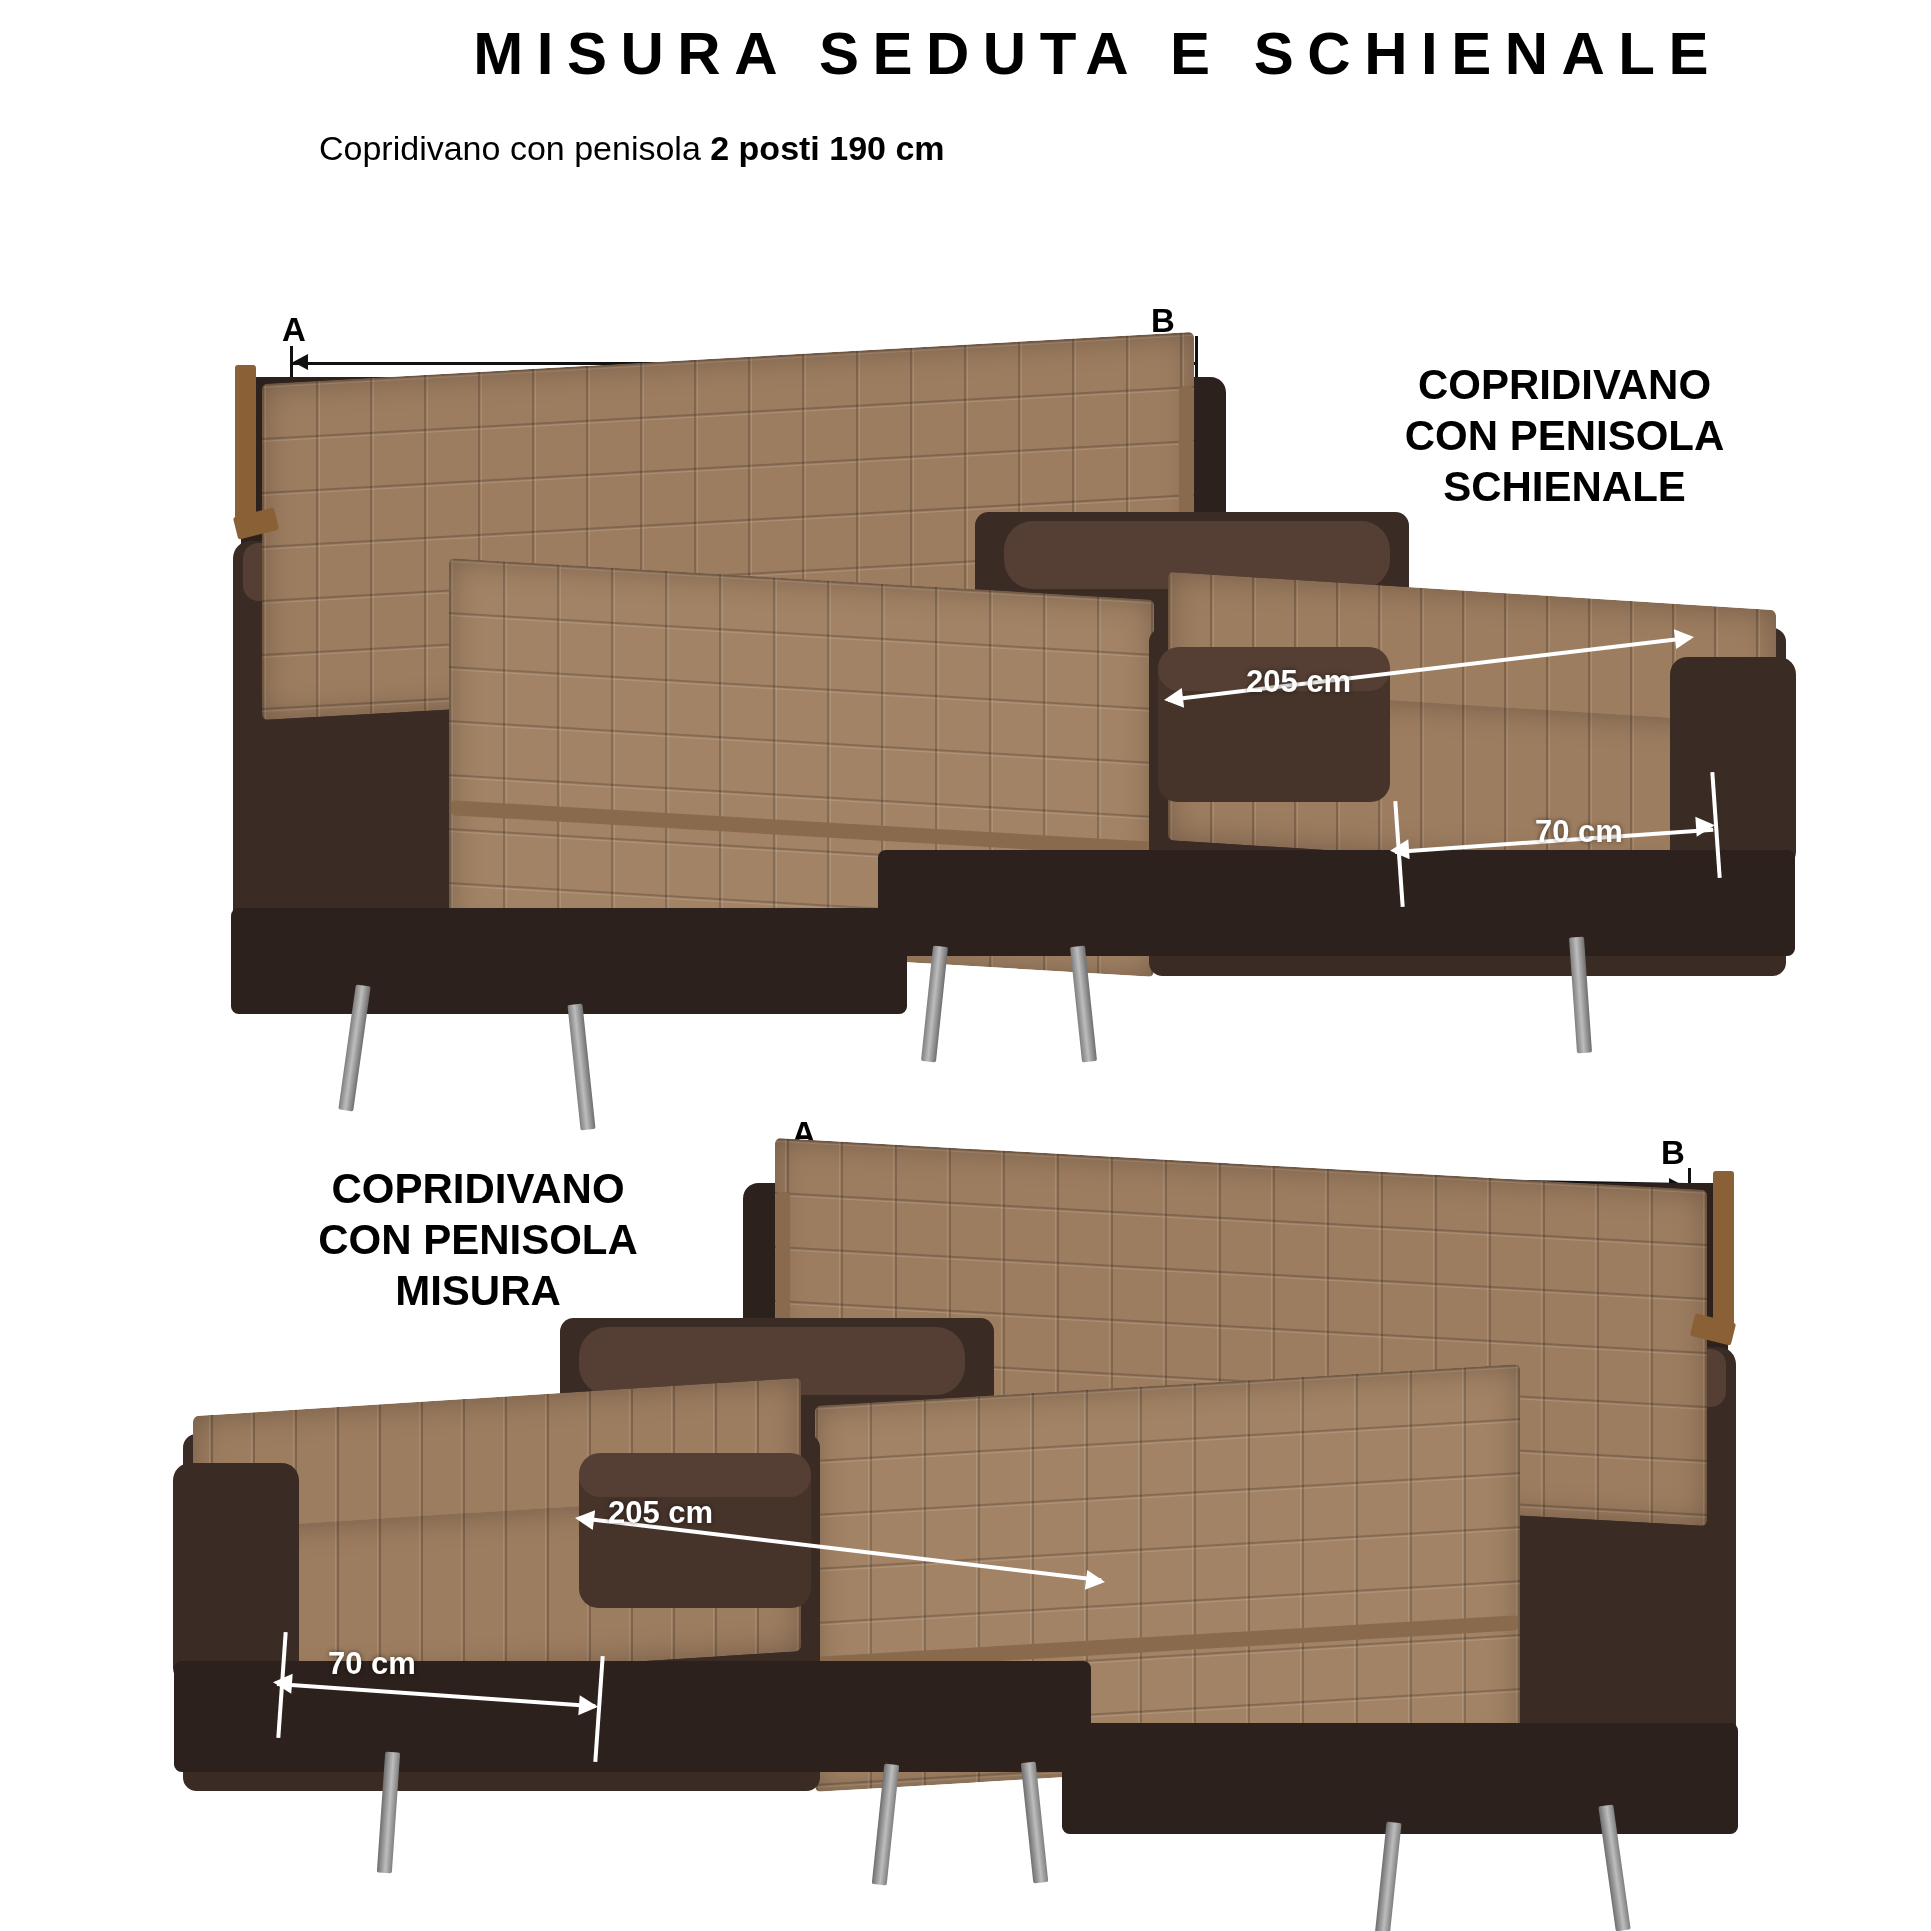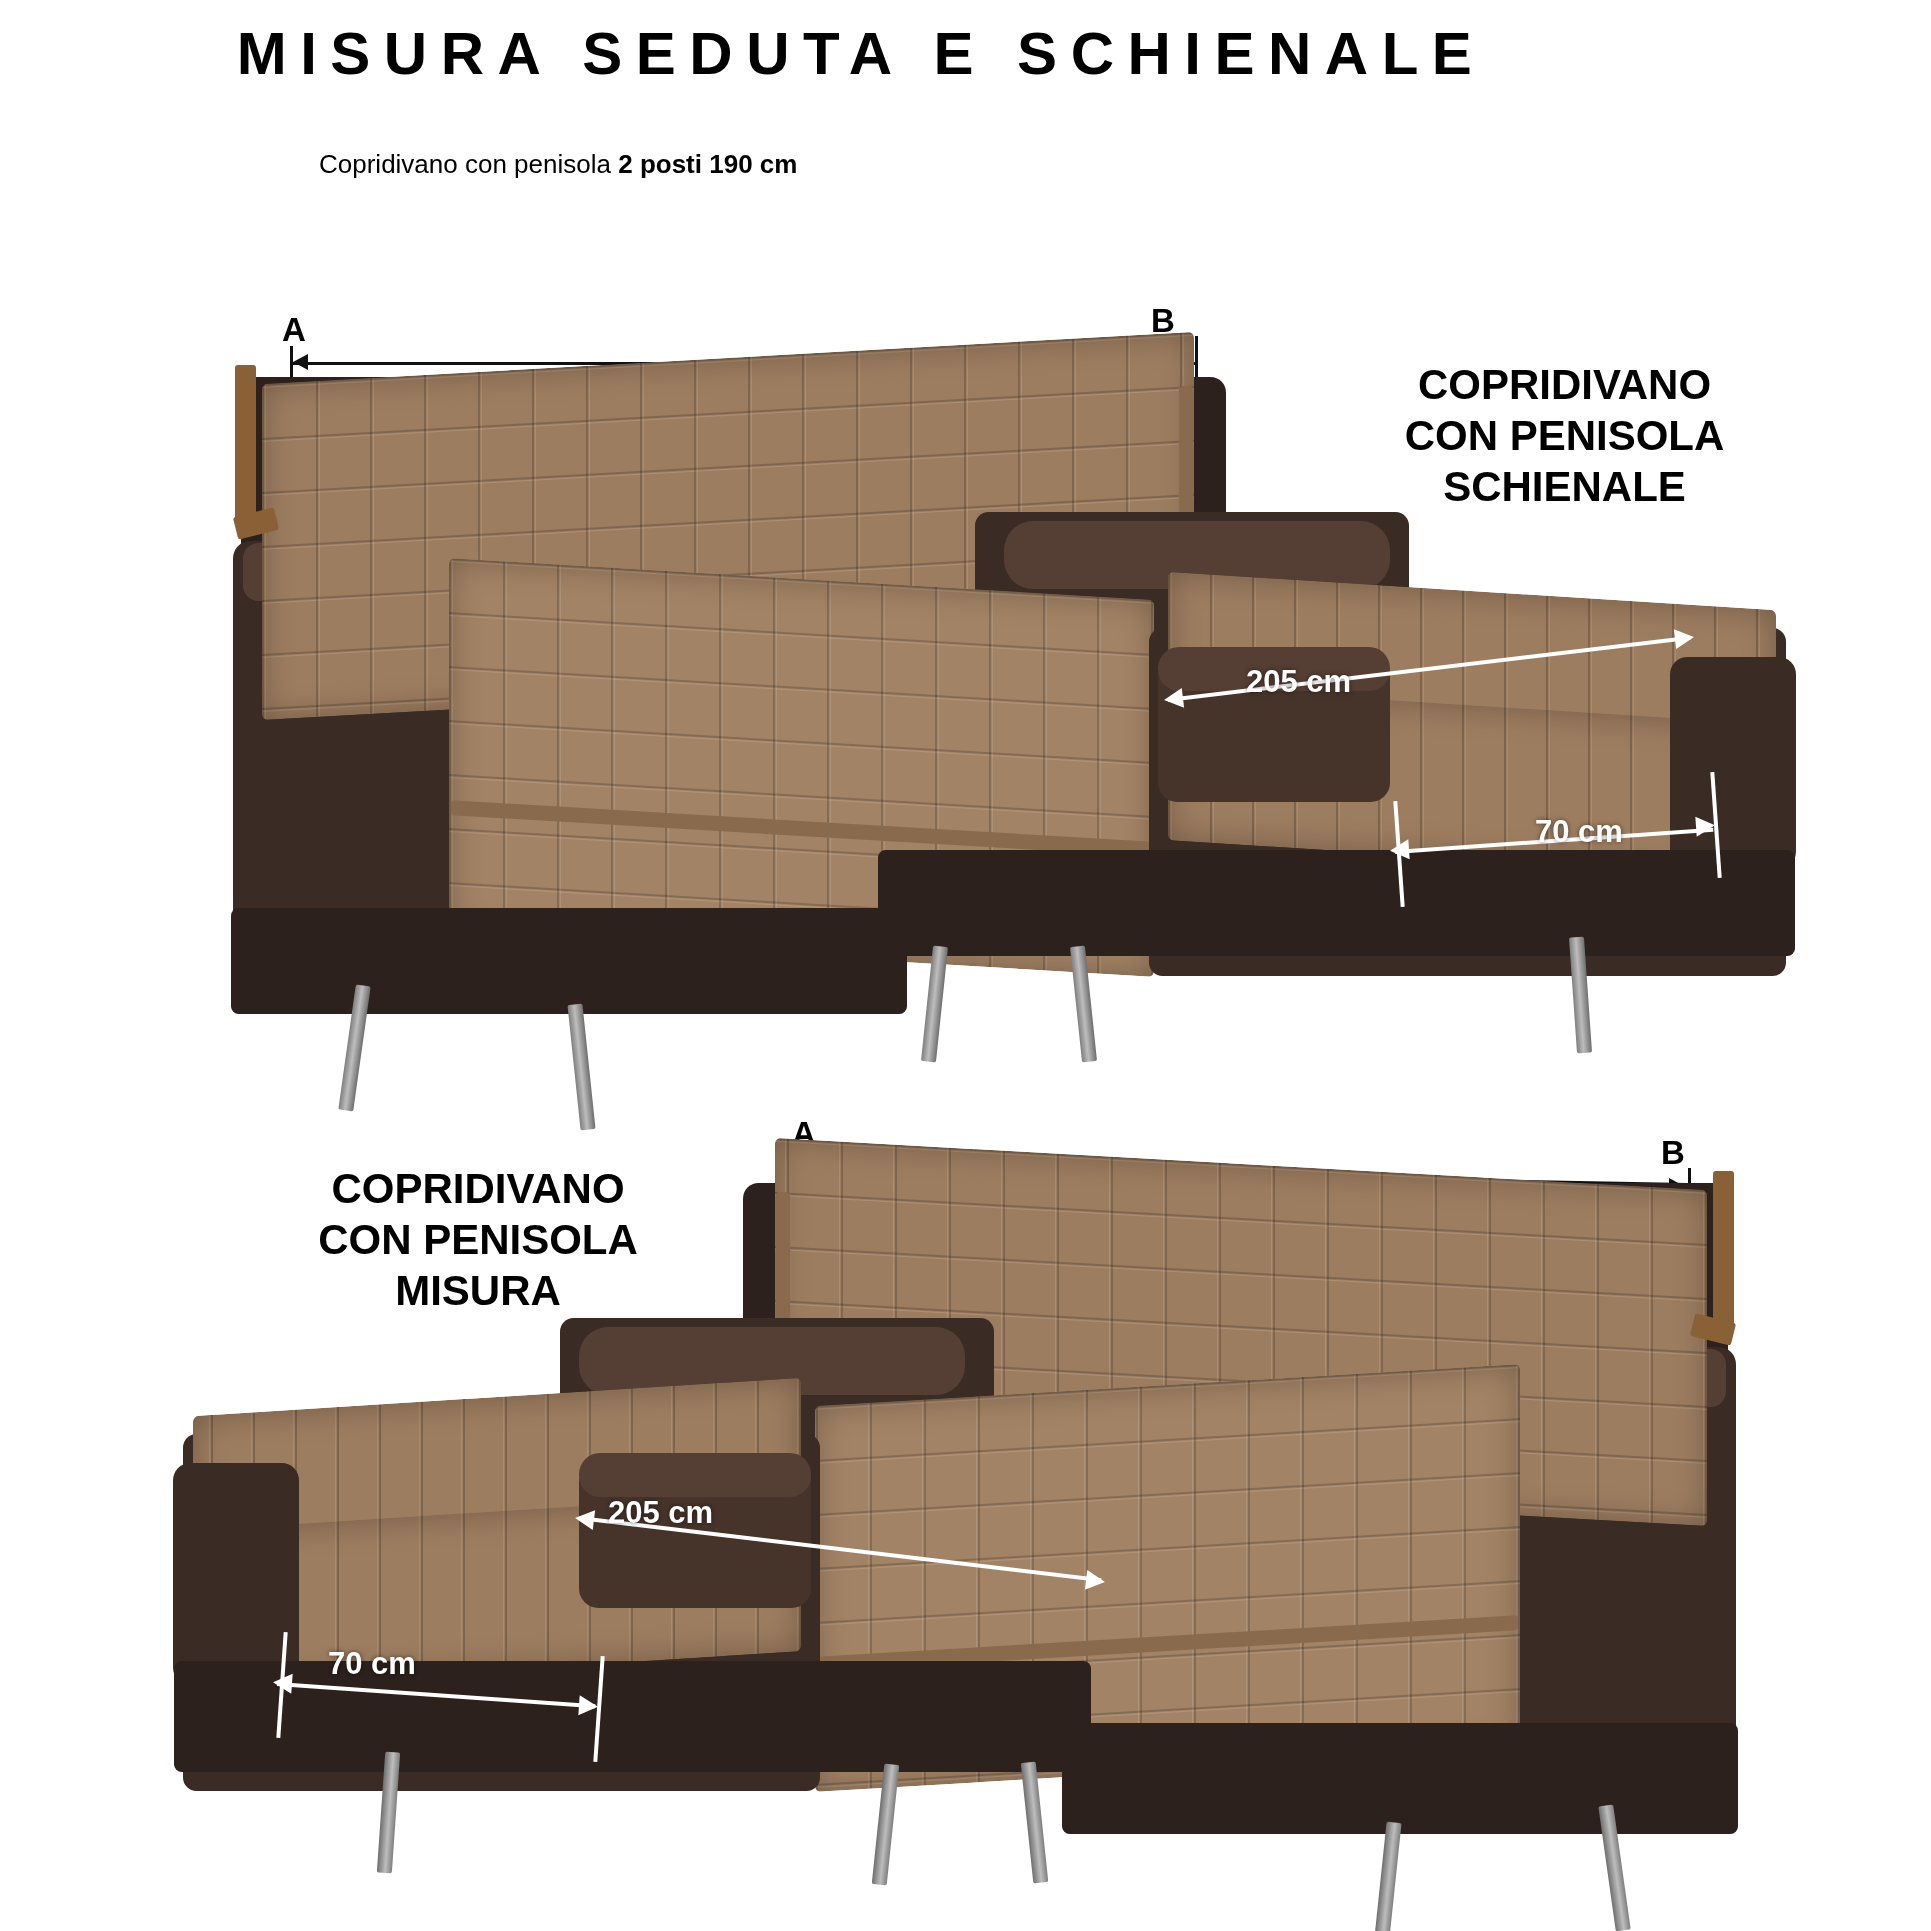--- a/index.html
+++ b/index.html
@@ -15,42 +15,41 @@
     overflow: hidden;
     position: relative;
   }
 
   
   .page-title {
     position: absolute;
     top: 19.3px;
     left: 0;
     width: 1722px;
-    text-align: center;
+    text-align: right;
     font-size: 60px;
     font-weight: bold;
     letter-spacing: 13.5px;
     white-space: nowrap;
   }
 
   .specs {
     position: absolute;
     top: 126px;
     left: 319px;
     font-size: 34px;
     line-height: 1.33;
   }
   .specs .lead {
     font-weight: bold;
     font-size: 35px;
     margin-bottom: 9.7px;
   }
   .specs .row {
-    font-size: 26px;
-    margin-top: 21px;
+    font-size: 34px;
   }
   .specs .row b {
     font-weight: bold;
   }
 
   
   .side-label {
     position: absolute;
     font-size: 42px;
     font-weight: bold;

